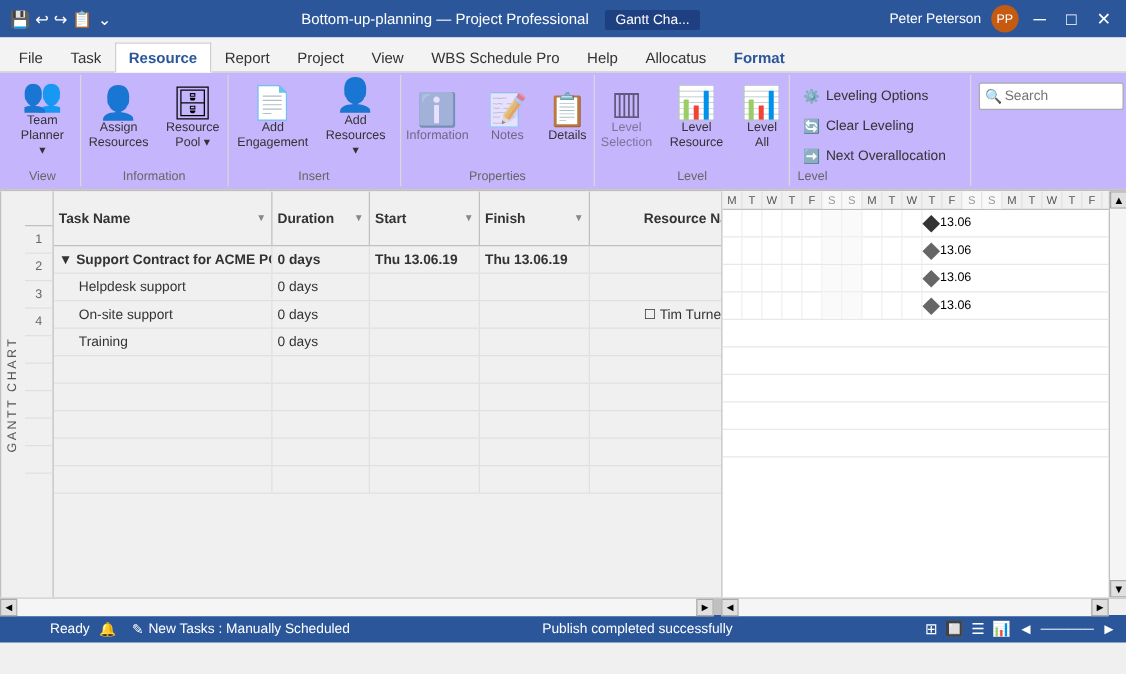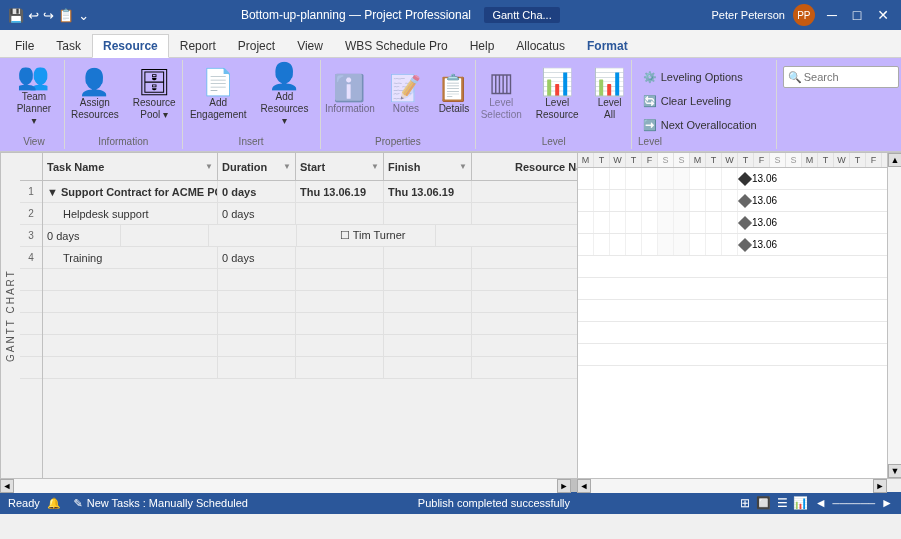--- a/index.html
+++ b/index.html
@@ -91,21 +91,21 @@
       letter-spacing: 2px;
       display: flex; align-items: center; justify-content: center;
       padding: 4px 0;
       border-right: 1px solid #c0c0c0;
       min-width: 20px;
     }
 
     .grid-area { flex: 1; display: flex; flex-direction: column; overflow: hidden; }
 
     .grid-header {
-      display: flex; background: #f0f0f0; border-bottom: 1px solid #c0c0c0; height: 28px;
+      display: flex; background: #f0f0f0; border-bottom: 1px solid #c0c0c0; height: 44px;
     }
     .col-header {
       display: flex; align-items: center; justify-content: space-between;
       padding: 0 4px; border-right: 1px solid #c0c0c0;
       font-size: 11px; font-weight: 600; color: #333; cursor: pointer; white-space: nowrap;
     }
     .col-sort { font-size: 8px; color: #888; }
 
     .col-task { min-width: 175px; flex: 0 0 175px; }
     .col-duration { min-width: 78px; flex: 0 0 78px; }
@@ -168,21 +168,21 @@
     .gantt-milestone-label {
       position: absolute; font-size: 10px; top: 5px; white-space: nowrap;
     }
 
     
     .status-bar {
       background: #2b579a; color: white; height: 22px;
       display: flex; align-items: center; padding: 0 8px; gap: 12px;
       font-size: 11px;
     }
-    .status-bar-left { display: flex; align-items: center; gap: 8px; }
+    .status-bar-left { display: flex; align-items: center; gap: 8px; margin-left: 32px; }
     .status-bar-center { flex: 1; text-align: center; }
     .status-bar-right { display: flex; align-items: center; gap: 6px; }
     .status-icon { font-size: 12px; cursor: pointer; }
 
     
     .v-scrollbar {
       width: 14px; background: #f0f0f0; border-left: 1px solid #c0c0c0;
       display: flex; flex-direction: column;
     }
     .v-scroll-btn { width: 14px; height: 14px; background: #e0e0e0; border: 1px solid #aaa; display: flex; align-items: center; justify-content: center; font-size: 9px; cursor: pointer; }
@@ -396,20 +396,21 @@
 
       <div class="grid-row">
         <div class="grid-cell col-task task-indent">Helpdesk support</div>
         <div class="grid-cell col-duration">0 days</div>
         <div class="grid-cell col-start"></div>
         <div class="grid-cell col-finish"></div>
         <div class="grid-cell col-resource"></div>
       </div>
 
       <div class="grid-row">
+        <div class="grid-cell col-task task-indent">On-site support</div>
         <div class="grid-cell col-duration">0 days</div>
         <div class="grid-cell col-start"></div>
         <div class="grid-cell col-finish"></div>
         <div class="grid-cell col-resource">☐ Tim Turner</div>
       </div>
 
       <div class="grid-row">
         <div class="grid-cell col-task task-indent">Training</div>
         <div class="grid-cell col-duration">0 days</div>
         <div class="grid-cell col-start"></div>

